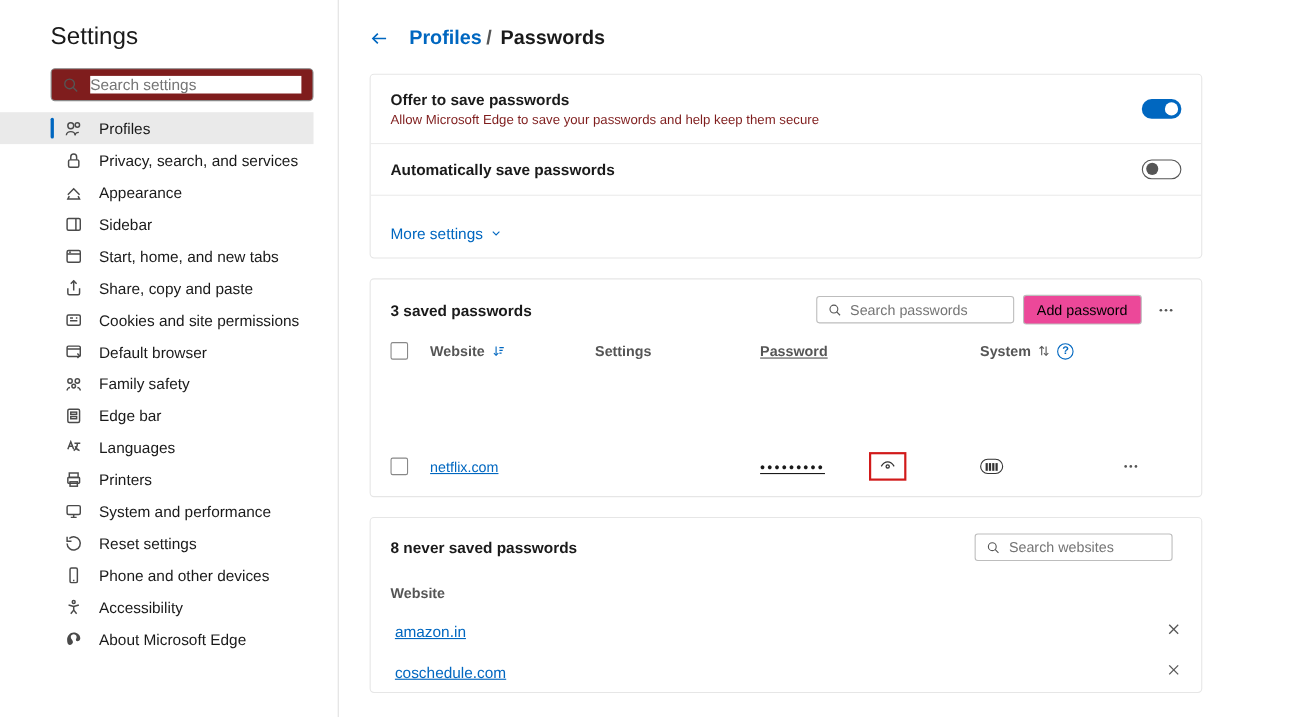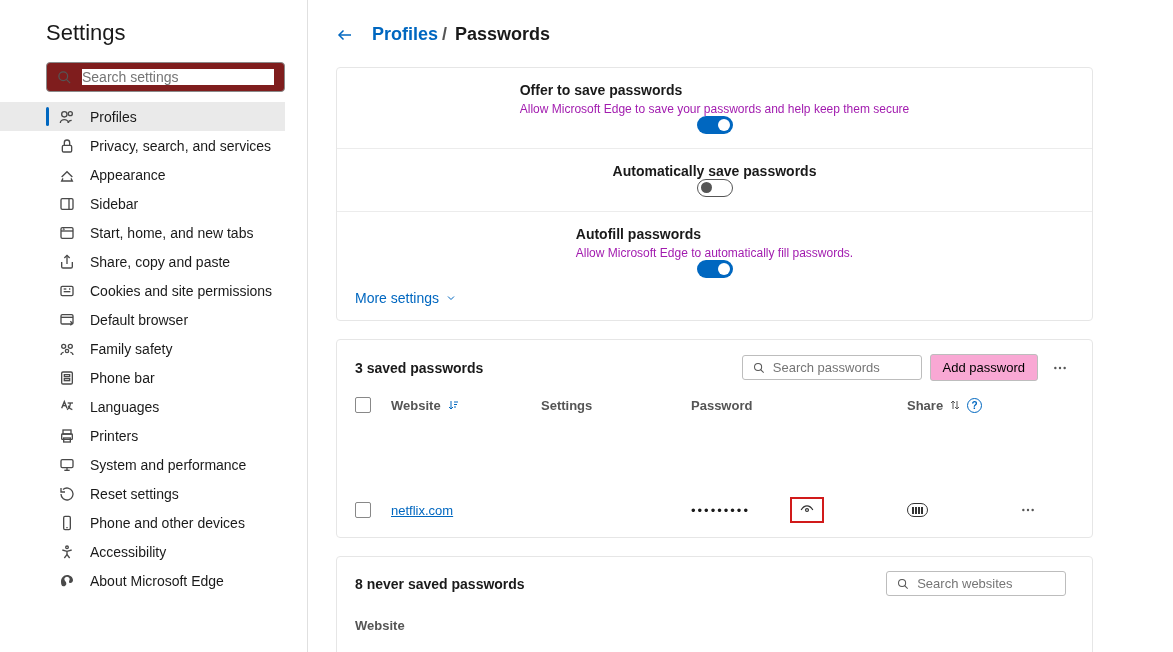--- a/index.html
+++ b/index.html
@@ -100,24 +100,23 @@
   }
   .card-section {
     padding: 14px 18px;
     border-bottom: 1px solid #ececec;
   }
   .card-section:last-child { border-bottom: none; }
   .section-row {
     display: flex;
     align-items: center;
     justify-content: space-between;
-    flex-direction: column;
   }
   .section-title { font-weight: 600; font-size: 14px; }
-  .section-desc { font-size: 12px; color: #a21caf; margin-top: 4px; }
+  .section-desc { font-size: 12px; color: #7f1d1d; margin-top: 4px; }
   .toggle {
     width: 36px; height: 18px;
     border-radius: 10px;
     position: relative;
     cursor: pointer;
   }
   .toggle.on { background: #0067c0; }
   .toggle.on::after {
     content:""; position:absolute; right:3px; top:3px;
     width:12px; height:12px; background:#fff; border-radius:50%;
@@ -142,33 +141,33 @@
   }
   .passwords-header .title { font-weight:600; flex:1; }
   .pw-search {
     display:flex; align-items:center;
     border:1px solid #bdbdbd; border-radius:3px;
     padding:4px 10px; width:180px; margin-right:8px;
     background:#fff;
   }
   .pw-search input { border:none; outline:none; font-size:13px; margin-left:8px; width:100%; color:#6d28d9;}
   .btn-outline {
-    border:1px solid #bdbdbd; background:#f9a8d4; border-radius:3px;
+    border:1px solid #bdbdbd; background:#ec4899; border-radius:3px;
     padding:5px 12px; font-size:13px; cursor:pointer; margin-right:8px;
   }
   .kebab { cursor:pointer; padding:4px 6px; display:flex; }
   .table-head {
     display:flex; align-items:center;
     padding: 10px 18px;
     color:#555; font-weight:600; font-size:13px;
   }
   .col-cb { width:36px; }
   .col-web { width:150px; display:flex; align-items:center; gap:6px;}
   .col-user { width:150px; }
-  .col-pass { width:216px; }
+  .col-pass { width:200px;text-decoration:underline; }
   .col-health { flex:1; display:flex; align-items:center; gap:6px;}
   .col-actions { width:60px; text-align:right;}
   .cb {
     width:16px; height:16px; border:1.5px solid #888; border-radius:2px; background:#fff;
   }
   .table-row {
     display:flex; align-items:center;
     padding: 14px 18px;
     font-size:13px;
   }
@@ -310,21 +309,21 @@
         <span class="nav-label">Family safety</span>
       </div>
       <div class="nav-item">
         <span class="nav-icon">
           <svg width="16" height="16" viewBox="0 0 24 24" fill="none" stroke="currentColor" stroke-width="2">
             <rect x="4" y="3" width="16" height="18" rx="2"></rect>
             <rect x="8" y="7" width="8" height="3"></rect>
             <rect x="8" y="13" width="8" height="3"></rect>
           </svg>
         </span>
-        <span class="nav-label">Phone bar</span>
+        <span class="nav-label">Edge bar</span>
       </div>
       <div class="nav-item">
         <span class="nav-icon">
           <svg width="16" height="16" viewBox="0 0 24 24" fill="none" stroke="currentColor" stroke-width="2">
             <path d="M4 14l4-10 4 10"></path>
             <line x1="5.5" y1="10" x2="10.5" y2="10"></line>
             <path d="M13 6h8"></path>
             <path d="M17 6c0 4-2 8-5 10"></path>
             <path d="M14 10c1 3 3 5 6 6"></path>
           </svg>
@@ -414,27 +413,20 @@
         <div class="toggle on"></div>
       </div>
     </div>
     <div class="card-section">
       <div class="section-row">
         <div class="section-title">Automatically save passwords</div>
         <div class="toggle off"></div>
       </div>
     </div>
     <div class="card-section">
-      <div class="section-row">
-        <div>
-          <div class="section-title">Autofill passwords</div>
-          <div class="section-desc">Allow Microsoft Edge to automatically fill passwords.</div>
-        </div>
-        <div class="toggle on"></div>
-      </div>
       <div style="margin-top:12px;">
         <span class="more-link">
           <span>More settings</span>
           <svg width="12" height="12" viewBox="0 0 24 24" fill="none" stroke="#0067c0" stroke-width="2">
               <polyline points="6 9 12 15 18 9"></polyline>
             </svg>
         </span>
       </div>
     </div>
   </div>
@@ -468,21 +460,21 @@
             <line x1="8" y1="4" x2="8" y2="20"></line>
             <polyline points="4 16 8 20 12 16"></polyline>
             <line x1="14" y1="6" x2="22" y2="6"></line>
             <line x1="14" y1="11" x2="20" y2="11"></line>
             <line x1="14" y1="16" x2="18" y2="16"></line>
           </svg>
       </div>
       <div class="col-user">Settings</div>
       <div class="col-pass">Password</div>
       <div class="col-health">
-        <span>Share</span>
+        <span>System</span>
         <svg width="12" height="12" viewBox="0 0 24 24" fill="none" stroke="#555" stroke-width="2">
             <line x1="8" y1="20" x2="8" y2="4"></line>
             <polyline points="4 8 8 4 12 8"></polyline>
             <line x1="16" y1="4" x2="16" y2="20"></line>
             <polyline points="12 16 16 20 20 16"></polyline>
           </svg>
         <span class="help-badge">?</span>
       </div>
       <div class="col-actions"></div>
     </div>

